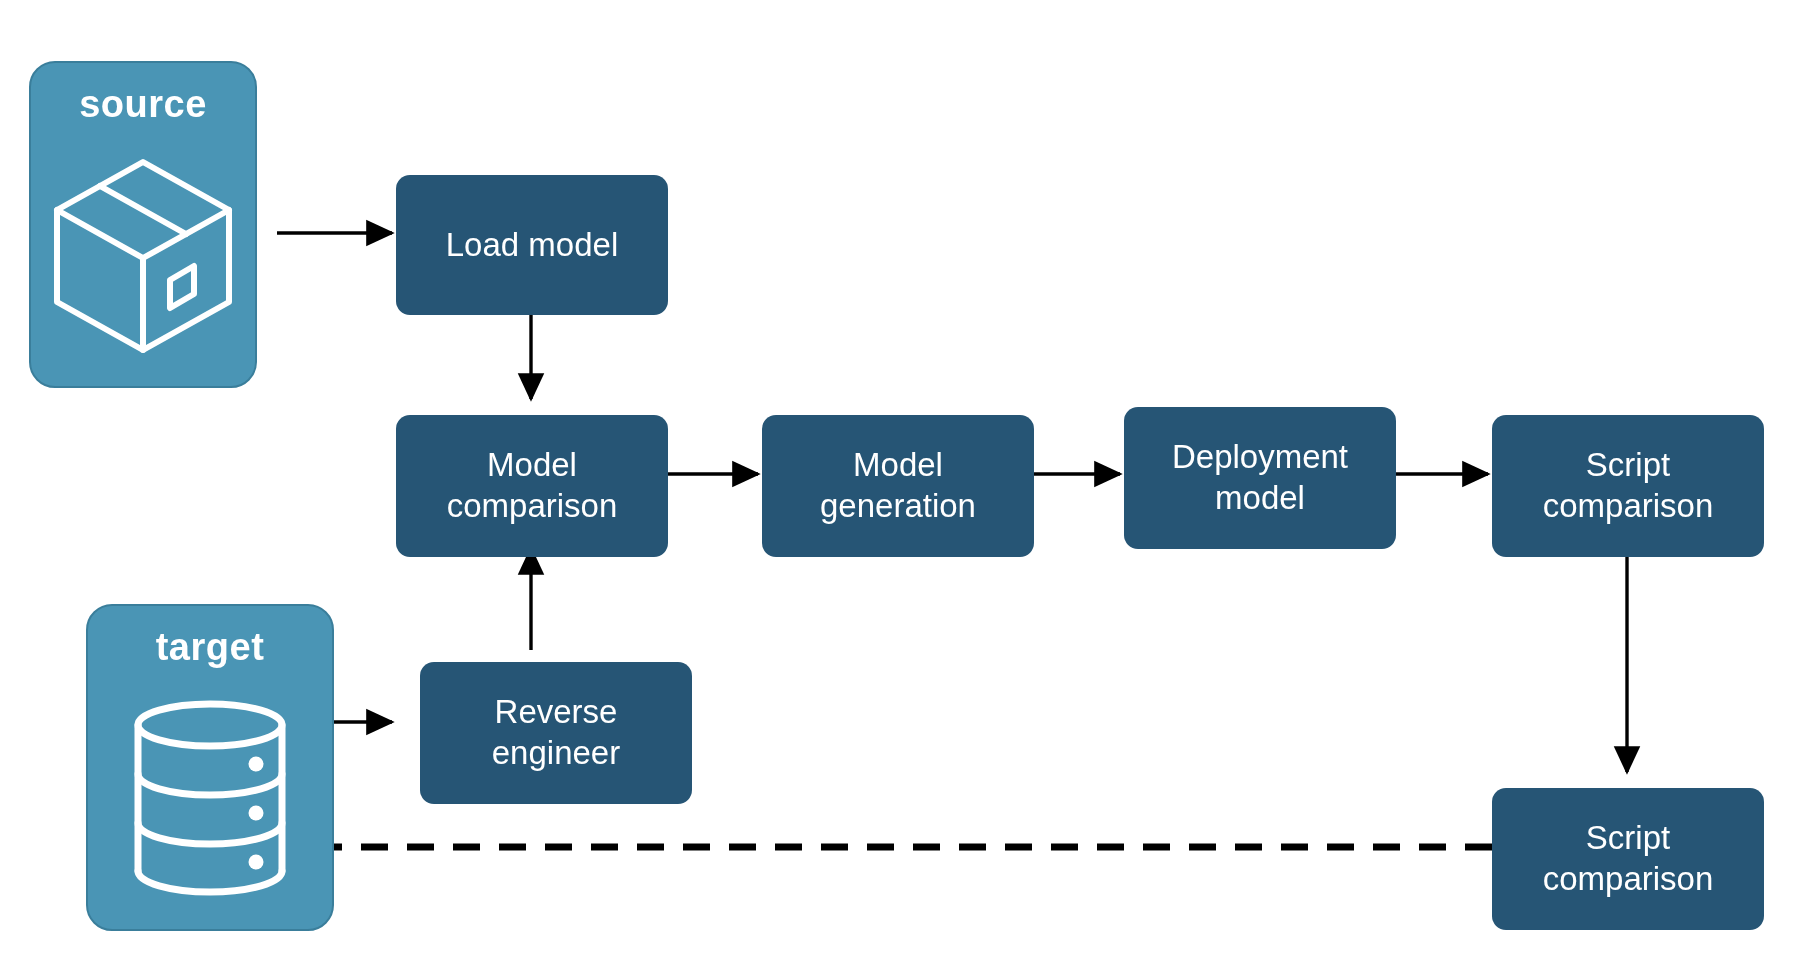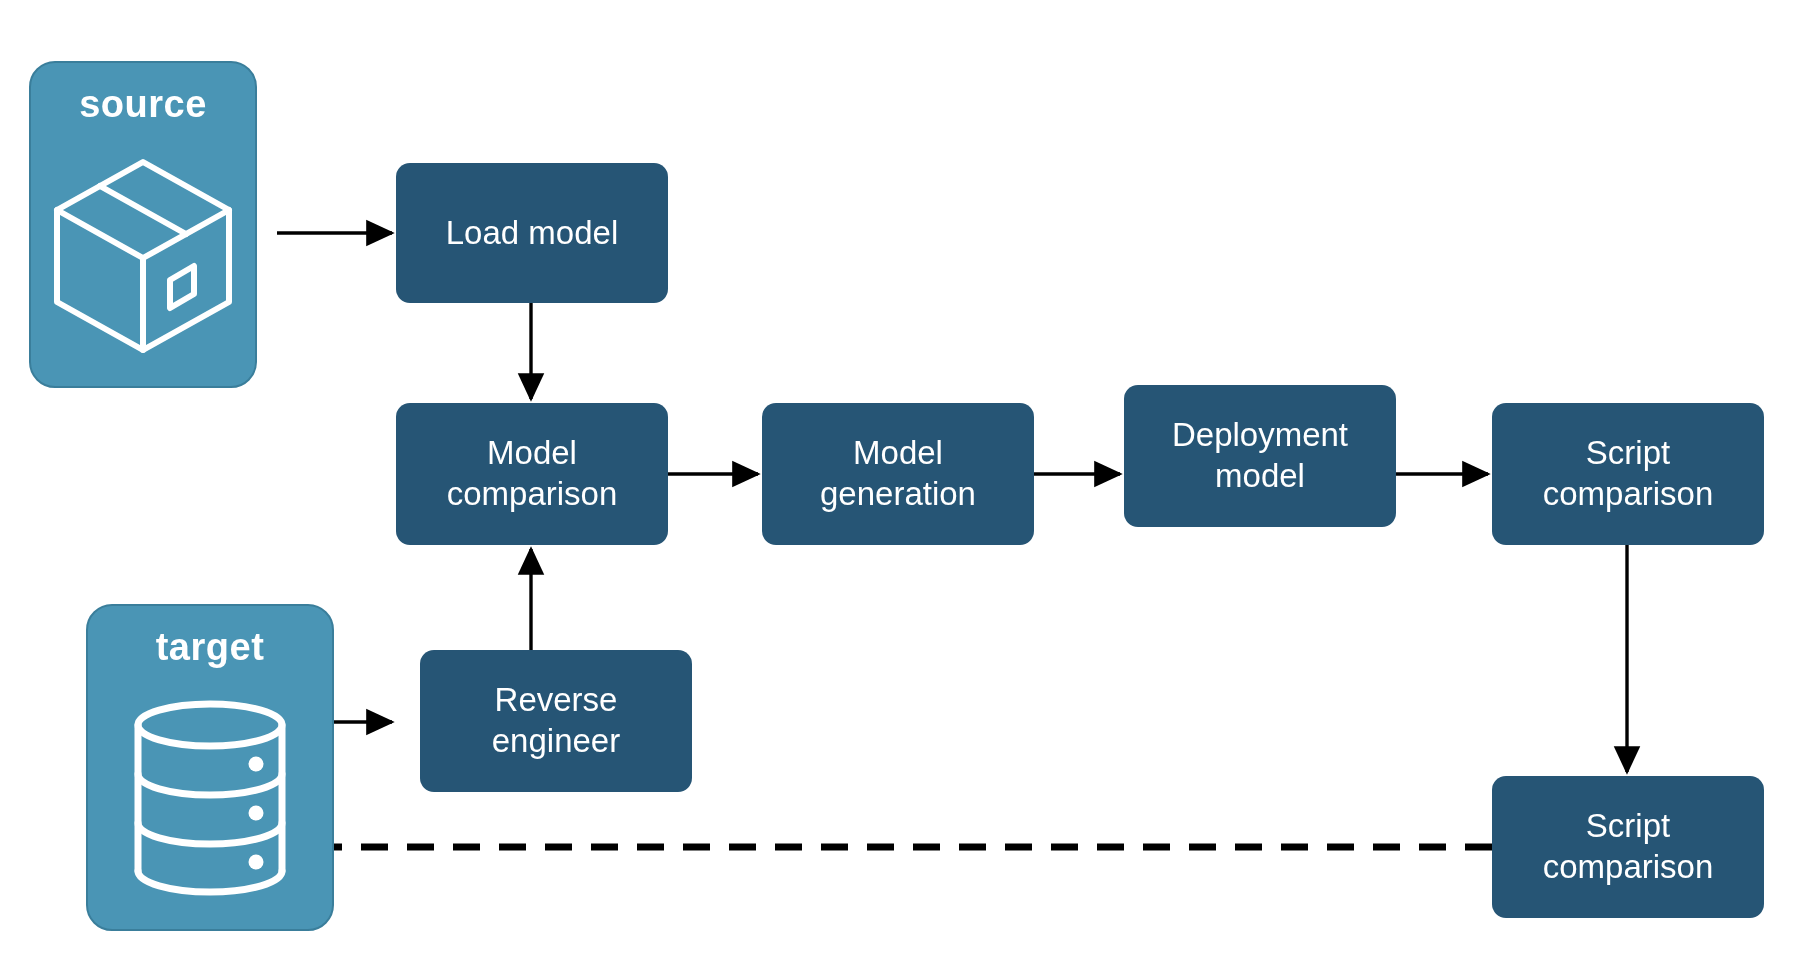--- a/index.html
+++ b/index.html
@@ -48,20 +48,21 @@
     background: #265575;
     border-radius: 14px;
     display: flex;
     align-items: center;
     justify-content: center;
     text-align: center;
     color: #ffffff;
     font-size: 33px;
     line-height: 1.24;
     padding: 6px 10px;
+    margin-top: 12px;
   }
   .process span { display: block; }
   svg.edges {
     position: absolute;
     left: 0;
     top: 0;
     width: 1800px;
     height: 959px;
     pointer-events: none;
   }
@@ -143,21 +144,21 @@
     </div>
   </div>
 
   <div class="process" style="left:762px; top:403px; width:272px; height:142px;">
     <div>
       <span>Model</span>
       <span>generation</span>
     </div>
   </div>
 
-  <div class="process" style="left:1124px; top:385px; width:272px; height:142px;">
+  <div class="process" style="left:1124px; top:395px; width:272px; height:142px;">
     <div>
       <span>Deployment</span>
       <span>model</span>
     </div>
   </div>
 
   <div class="process" style="left:1492px; top:403px; width:272px; height:142px;">
     <div>
       <span>Script</span>
       <span>comparison</span>

